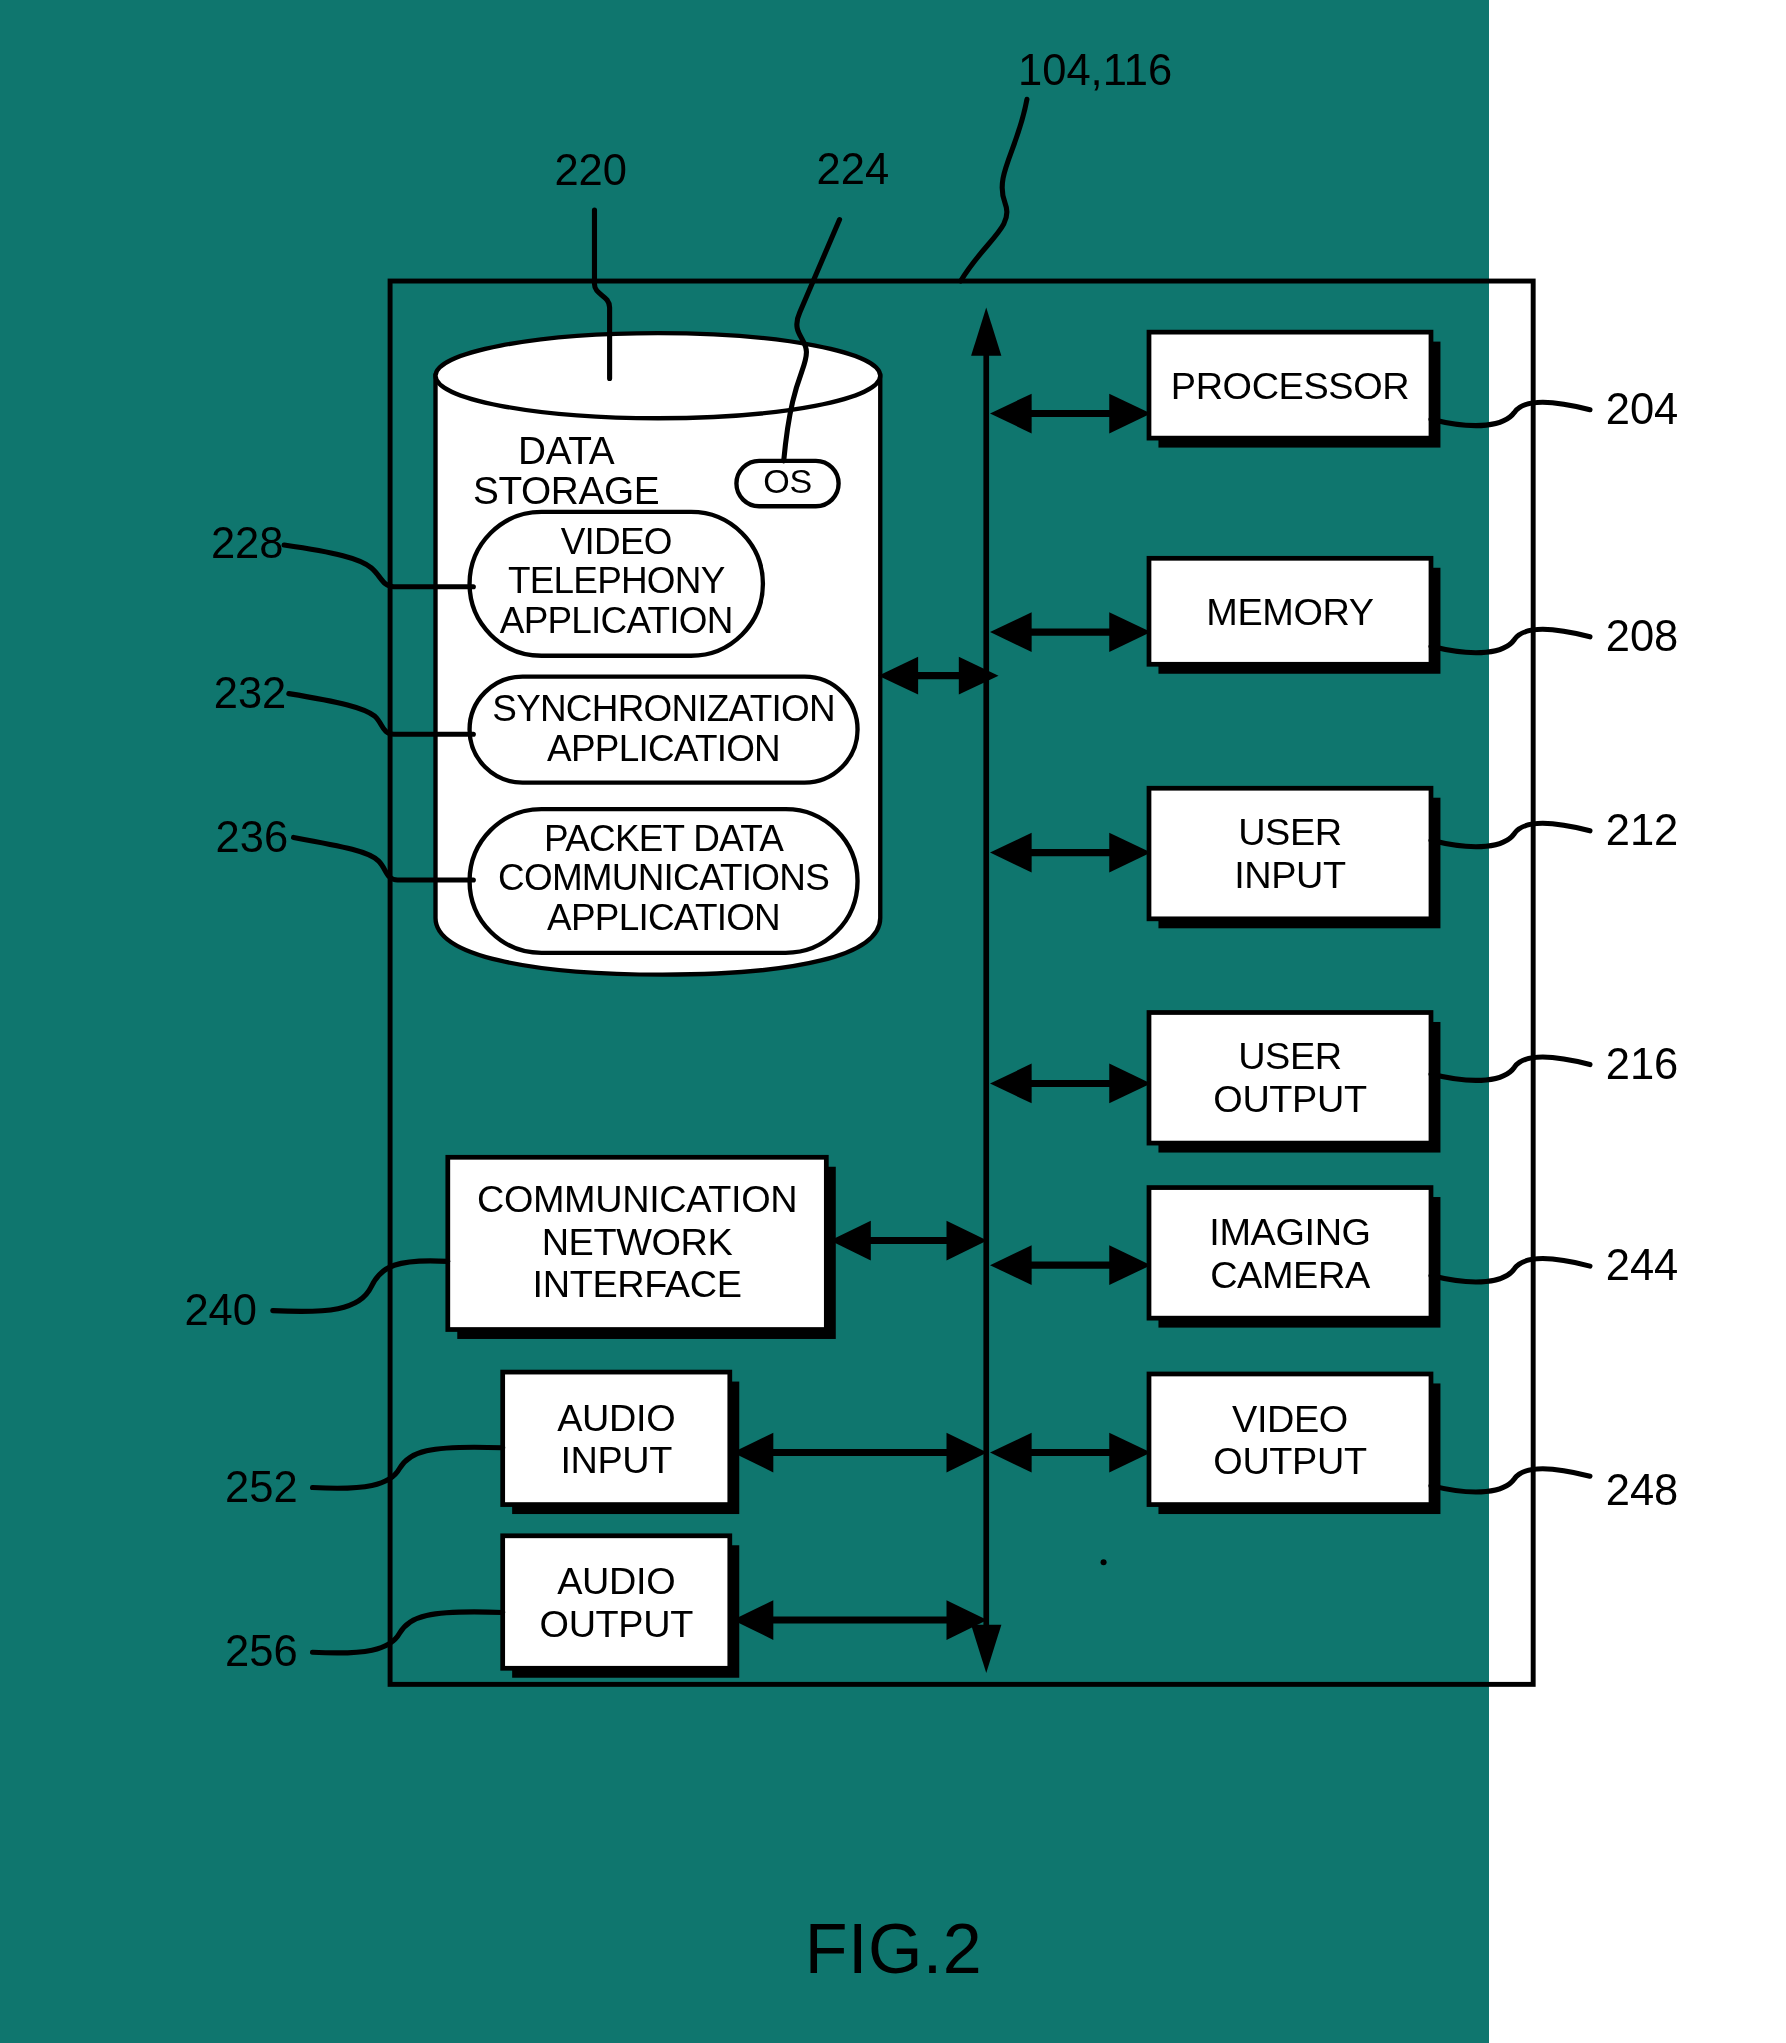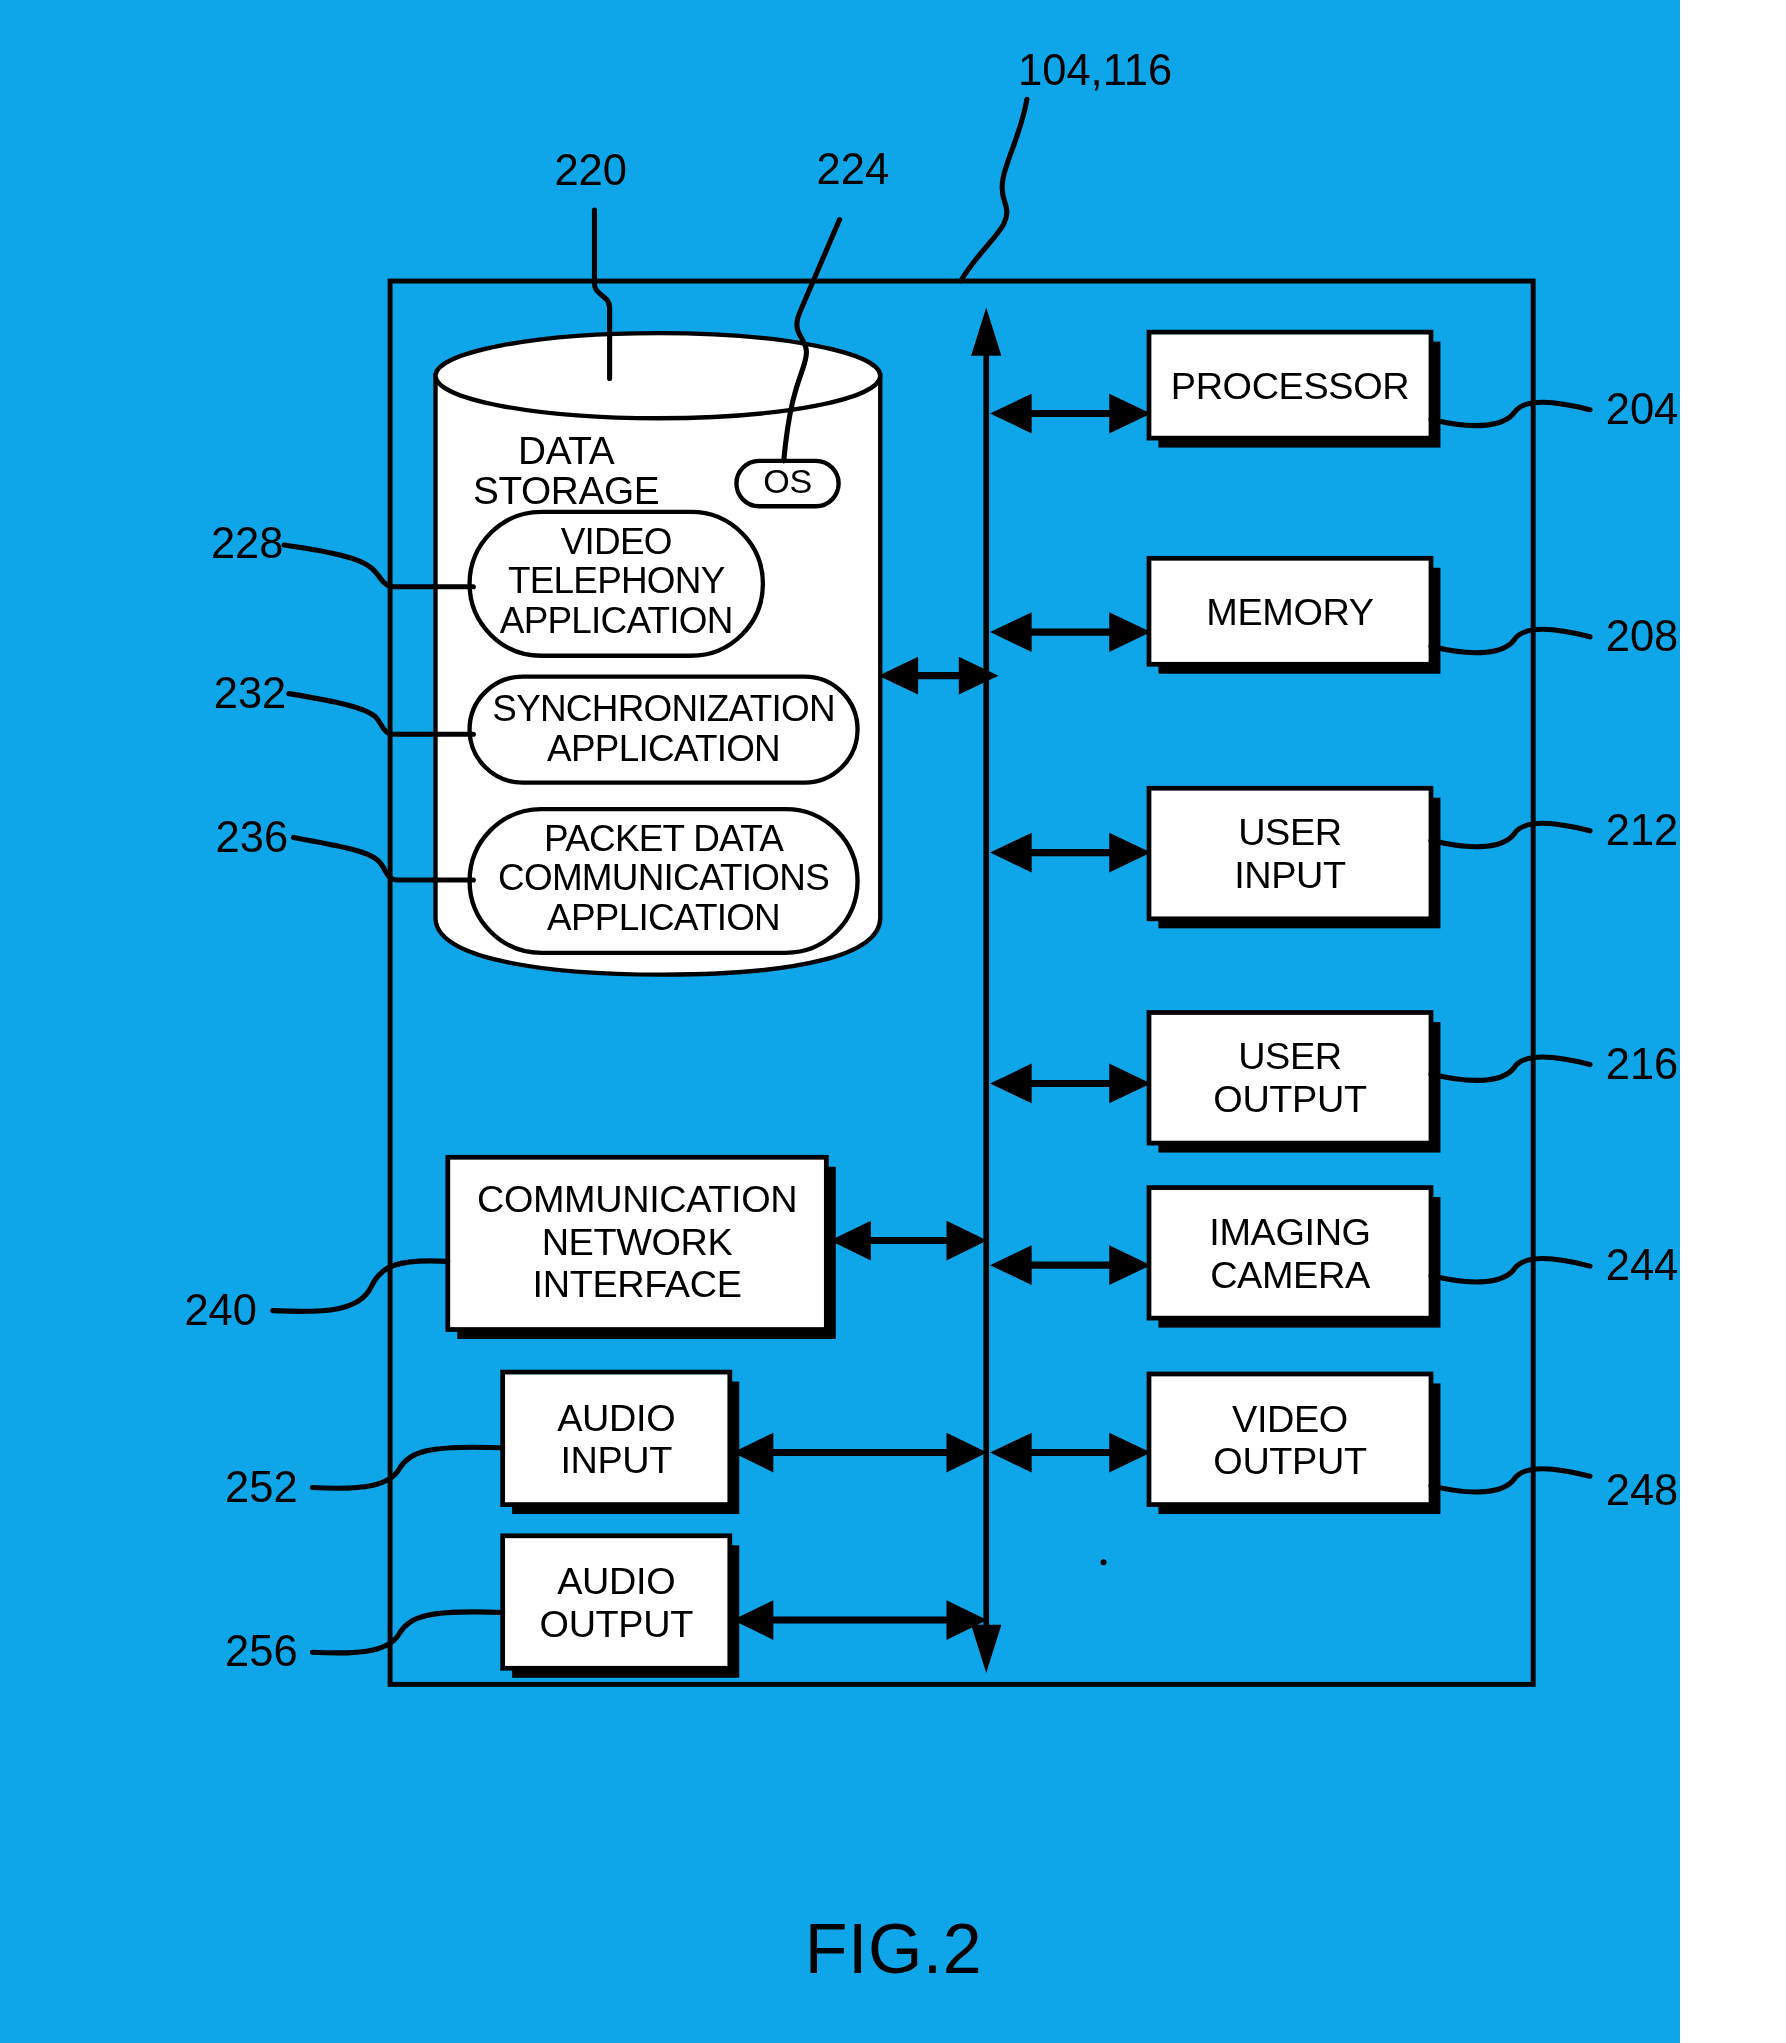--- a/index.html
+++ b/index.html
@@ -8,23 +8,23 @@
     background: #ffffff;
   }
   body {
     width: 1787px;
     height: 2043px;
     font-family: "Liberation Sans", sans-serif;
     overflow: hidden;
   }
   #figure-root {
     position: relative;
-    width: 1680px;
+    width: 1489px;
     height: 2043px;
-    background: #0ea5e9;
+    background: #0f766e;
   }
   svg#fig-svg {
     position: absolute;
     left: 0;
     top: 0;
     width: 1787px;
     height: 2043px;
     display: block;
   }
   .stroke-frame {

